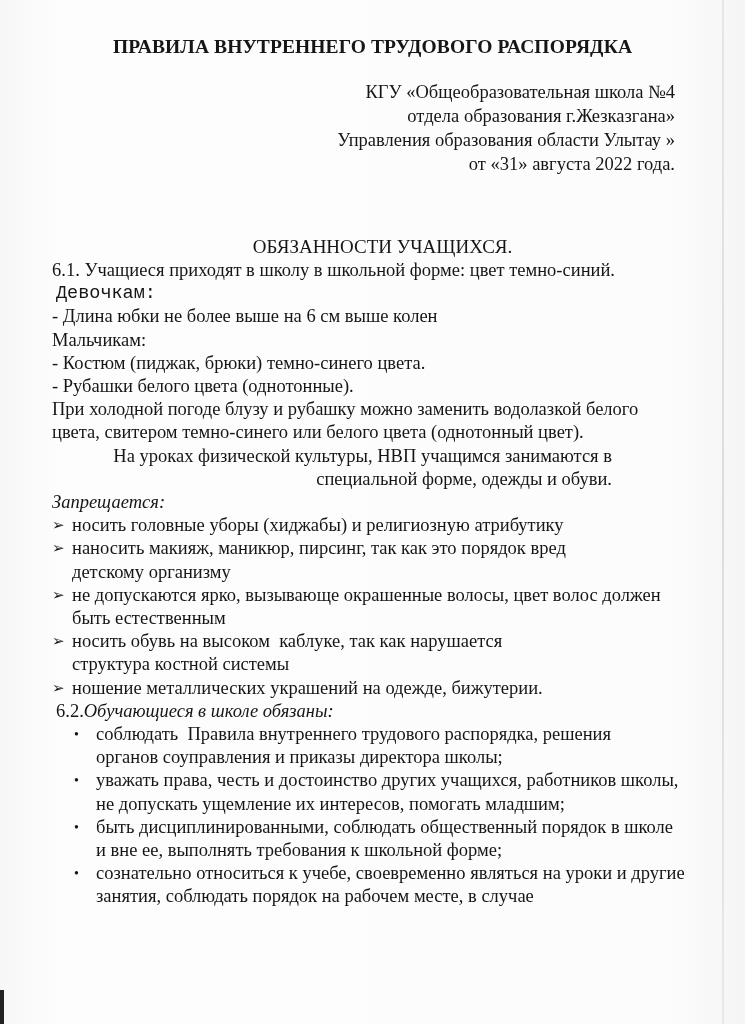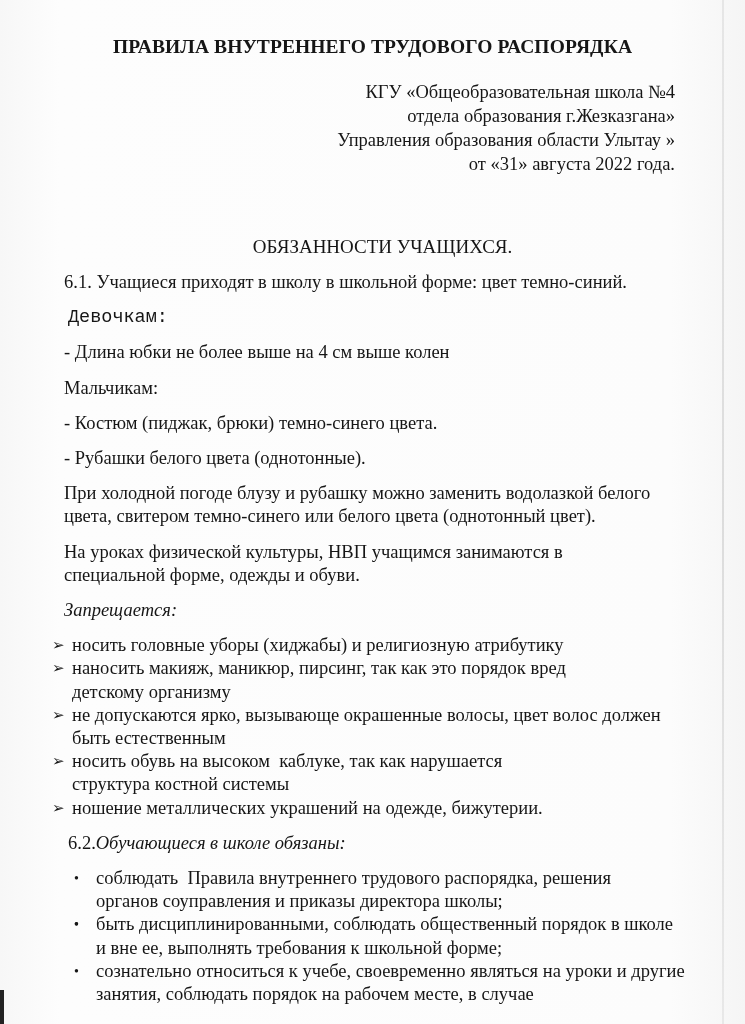--- a/index.html
+++ b/index.html
@@ -29,21 +29,21 @@
     font-size: 18.5px; line-height: 24px;
   }
   .section-title {
     position: absolute; left: 0; width: 745px; top: 236px; text-align: center;
     font-size: 19px; padding-left: 20px; box-sizing: border-box;
   }
   .body {
     position: absolute; left: 52px; top: 259px; width: 660px;
     font-size: 18.5px; line-height: 23.2px;
   }
-  .body p { margin: 12px; }
+  .body p { margin: 0; }
   .ind1 { padding-left: 4px; font-family: Liberation Mono, monospace; }
   .ital { font-style: italic; }
   .arrow-list { list-style: none; margin: 0; padding: 0; }
   .arrow-list li { position: relative; padding-left: 20px; }
   .arrow-list .mk { position: absolute; left: 0; top: 0; font-size: 15px; }
   .sec62 { padding-left: 4px; }
   .dot-list { list-style: none; margin: 0; padding: 0 0 0 22px; }
   .dot-list li { position: relative; padding-left: 22px; }
   .dot-list .mk { position: absolute; left: 0; top: 0; font-size: 14px; }
 </style>
@@ -61,26 +61,26 @@
     <div>отдела образования г.Жезказгана»</div>
     <div>Управления образования области Улытау »</div>
     <div>от «31» августа 2022 года.</div>
   </div>
 
   <div class="section-title">ОБЯЗАННОСТИ УЧАЩИХСЯ.</div>
 
   <div class="body">
     <p>6.1. Учащиеся приходят в школу в школьной форме: цвет темно-синий.</p>
     <p class="ind1">Девочкам:</p>
-    <p>- Длина юбки не более выше на 4 см выше колен</p>
+    <p>- Длина юбки не более выше на 6 см выше колен</p>
     <p>Мальчикам:</p>
     <p>- Костюм (пиджак, брюки) темно-синего цвета.</p>
     <p>- Рубашки белого цвета (однотонные).</p>
     <p style="width:600px;">При холодной погоде блузу и рубашку можно заменить водолазкой белого цвета, свитером темно-синего или белого цвета (однотонный цвет).</p>
-    <p style="width:560px;">На уроках физической культуры, НВП учащимся занимаются в специальной форме, одежды и обуви.</p>
+    <p style="width:560px;text-align:right;">На уроках физической культуры, НВП учащимся занимаются в специальной форме, одежды и обуви.</p>
     <p class="ital">Запрещается:</p>
 
     <ul class="arrow-list">
       <li style="width:560px;">
         <span class="mk">➢</span>
         <span>носить головные уборы (хиджабы) и религиозную атрибутику</span>
       </li>
       <li style="width:500px;">
         <span class="mk">➢</span>
         <span>наносить макияж, маникюр, пирсинг, так как это порядок вред детскому организму</span>
@@ -103,20 +103,21 @@
       <span>6.2.</span><span class="ital">Обучающиеся в школе обязаны:</span>
     </p>
 
     <ul class="dot-list">
       <li style="width:545px;">
         <span class="mk">•</span>
         <span style="white-space:pre-wrap;">соблюдать  Правила внутреннего трудового распорядка, решения органов соуправления и приказы директора школы;</span>
       </li>
       <li style="width:600px;">
         <span class="mk">•</span>
+        <span>уважать права, честь и достоинство других учащихся, работников школы, не допускать ущемление их интересов, помогать младшим;</span>
       </li>
       <li style="width:580px;">
         <span class="mk">•</span>
         <span>быть дисциплинированными, соблюдать общественный порядок в школе и вне ее, выполнять требования к школьной форме;</span>
       </li>
       <li style="width:600px;">
         <span class="mk">•</span>
         <span>сознательно относиться к учебе, своевременно являться на уроки и другие занятия, соблюдать порядок на рабочем месте, в случае</span>
       </li>
     </ul>

